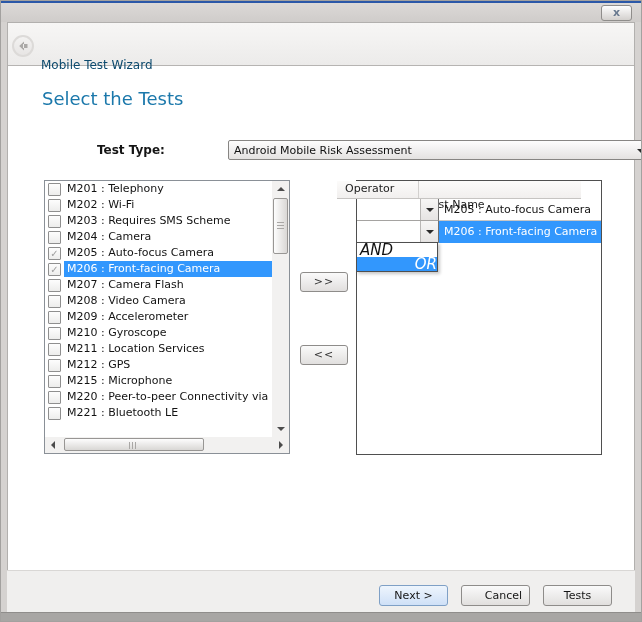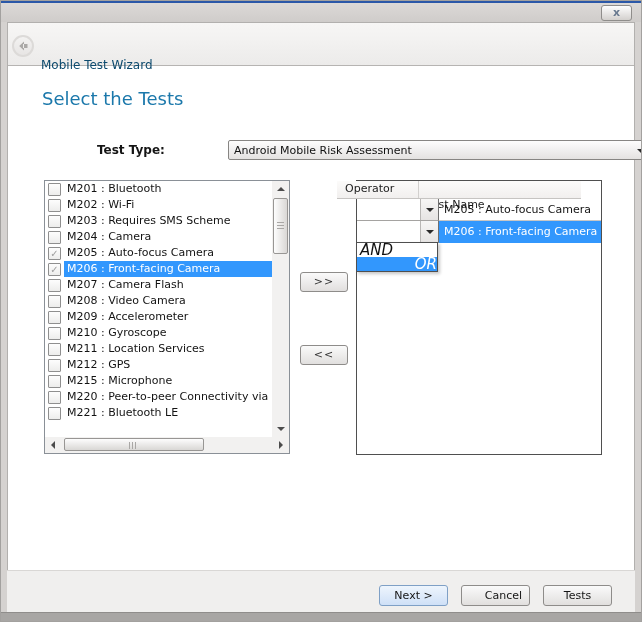--- a/index.html
+++ b/index.html
@@ -112,21 +112,21 @@
   <div class="ttlabel">Test Type:</div>
   <div class="combo">
     <span class="val">Android Mobile Risk Assessment</span>
     <span class="arr tri-d"></span>
   </div>
 
   <div class="listbox"></div>
   <div class="lrows">
       <div class="lrow">
         <span class="cb"></span>
-        <span class="lab">M201 : Bluetooth</span>
+        <span class="lab">M201 : Telephony</span>
       </div>
       <div class="lrow">
         <span class="cb"></span>
         <span class="lab">M202 : Wi-Fi</span>
       </div>
       <div class="lrow">
         <span class="cb"></span>
         <span class="lab">M203 : Requires SMS Scheme</span>
       </div>
       <div class="lrow">

